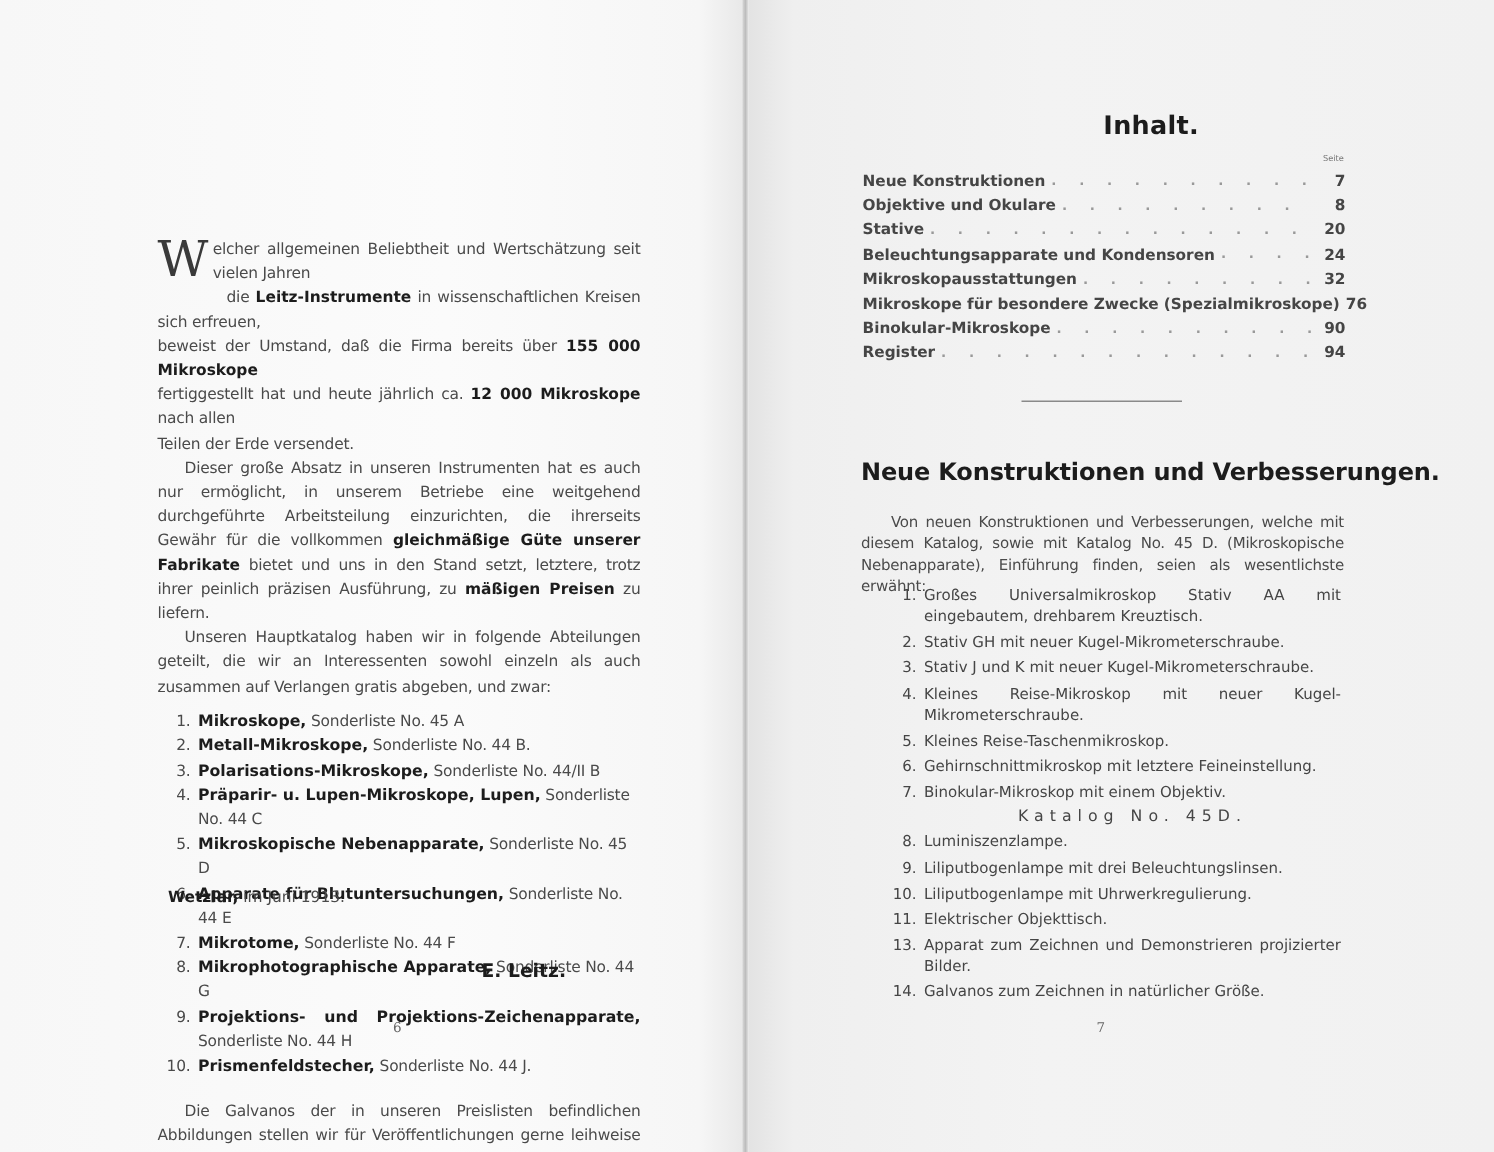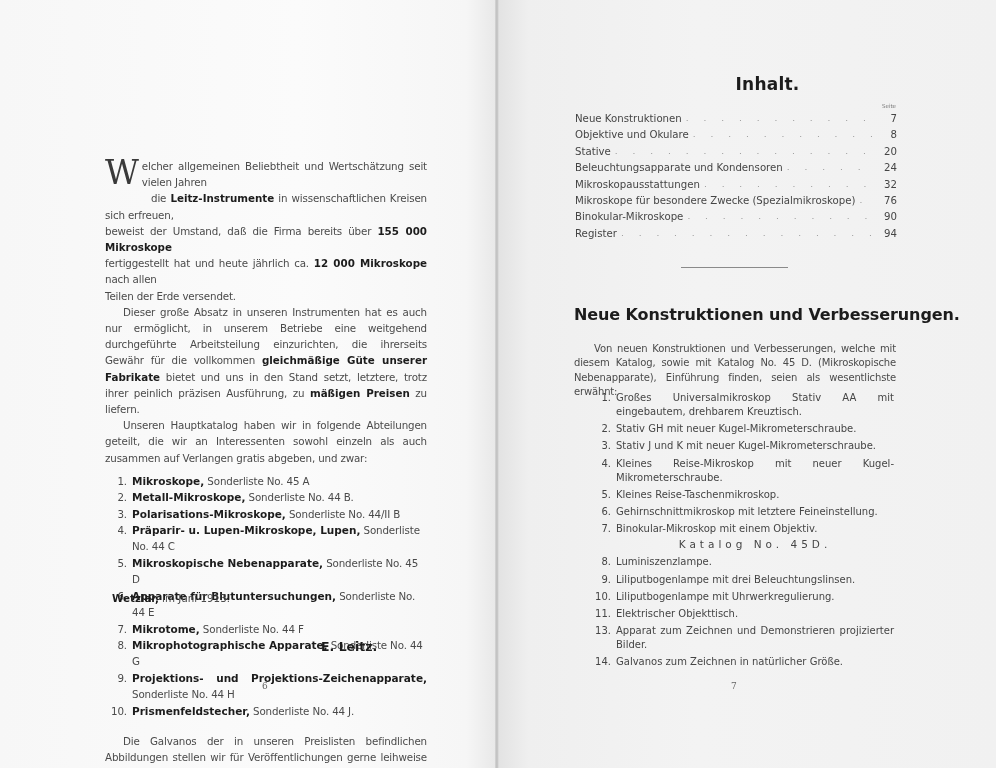--- a/index.html
+++ b/index.html
@@ -49,21 +49,21 @@
   .page-num-left { position: absolute; left: 262px; top: 681px; font-size: 9px; font-family: "DejaVu Serif", serif; color: #666; }
 
   
   .toc-title {
     position: absolute; left: 0; width: 497px; text-align: center; top: 74px;
     font-size: 17px; font-weight: bold; color: #1c1c1c; letter-spacing: 0.2px;
     padding-left: 40px; box-sizing: border-box;
   }
   .toc-seite { position: absolute; left: 882px; top: 103px; font-size: 5.5px; color: #777; }
   .toc { position: absolute; left: 575px; top: 113px; width: 322px; font-size: 10.2px; color: #454545; }
-  .toc-row { display: flex; align-items: flex-start; height: 16.4px; }
+  .toc-row { display: flex; align-items: center; height: 16.4px; font-weight: bold; }
   .toc-row .lbl { white-space: nowrap; padding-right: 4px; }
   .toc-row .dots {
     flex: 1; overflow: hidden; white-space: nowrap; color: #999; letter-spacing: 6px; font-size: 9px;
   }
   .toc-row .pg { width: 22px; text-align: right; }
   .divider { position: absolute; left: 681px; top: 267px; width: 107px; height: 1px; background: #8a8a8a; }
   .rp-heading {
     position: absolute; left: 574px; top: 305px; font-size: 16px; font-weight: bold;
     color: #1c1c1c; letter-spacing: -0.1px; white-space: nowrap;
   }

